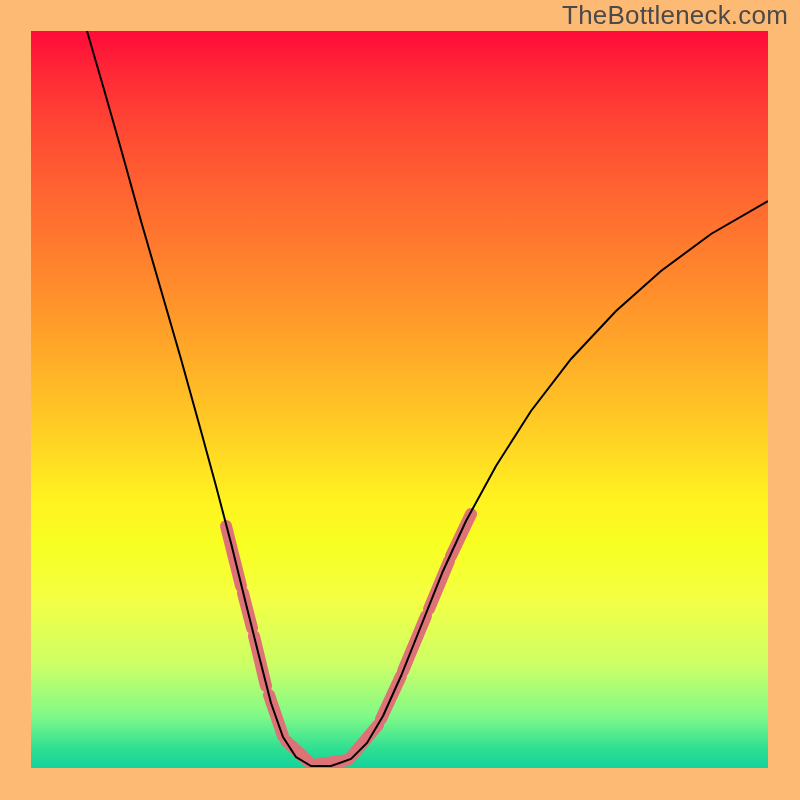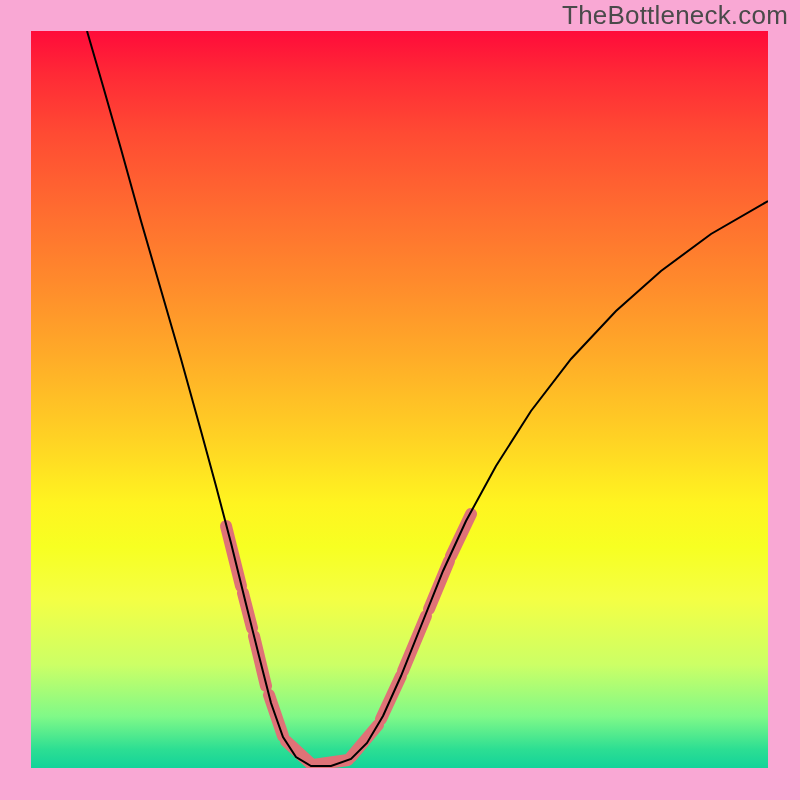--- a/index.html
+++ b/index.html
@@ -8,21 +8,21 @@
     width: 800px;
     height: 800px;
     background: #000000;
     font-family: Arial, Helvetica, sans-serif;
     overflow: hidden;
   }
   .frame {
     position: relative;
     width: 800px;
     height: 800px;
-    background: #f9a8d4;
+    background: #fdba74;
   }
   .watermark {
     position: absolute;
     top: 0px;
     right: 12px;
     color: #4a4a4a;
     font-size: 26px;
     font-weight: 400;
     letter-spacing: 0.2px;
     z-index: 10;

